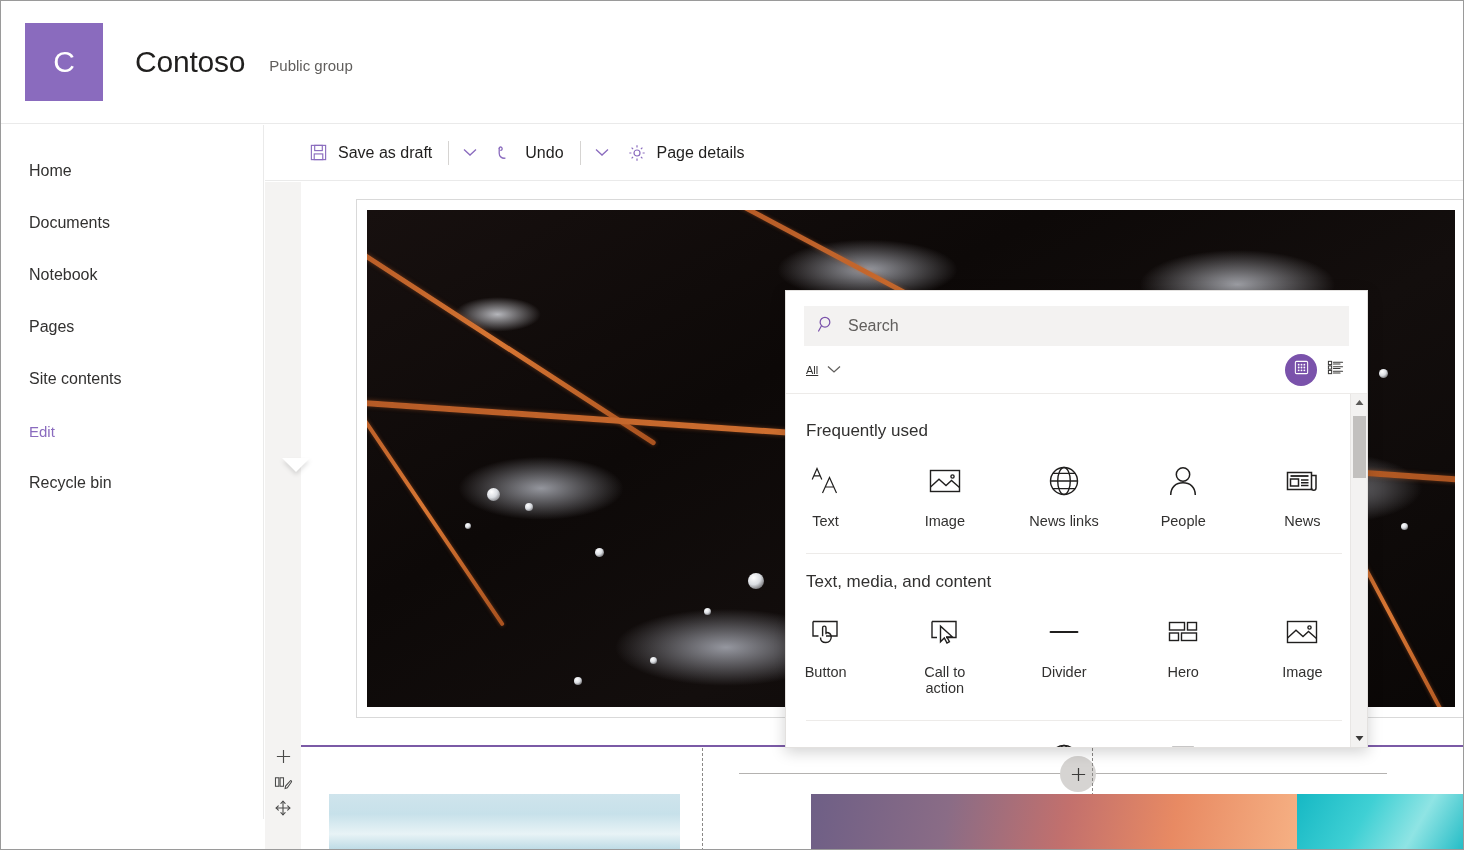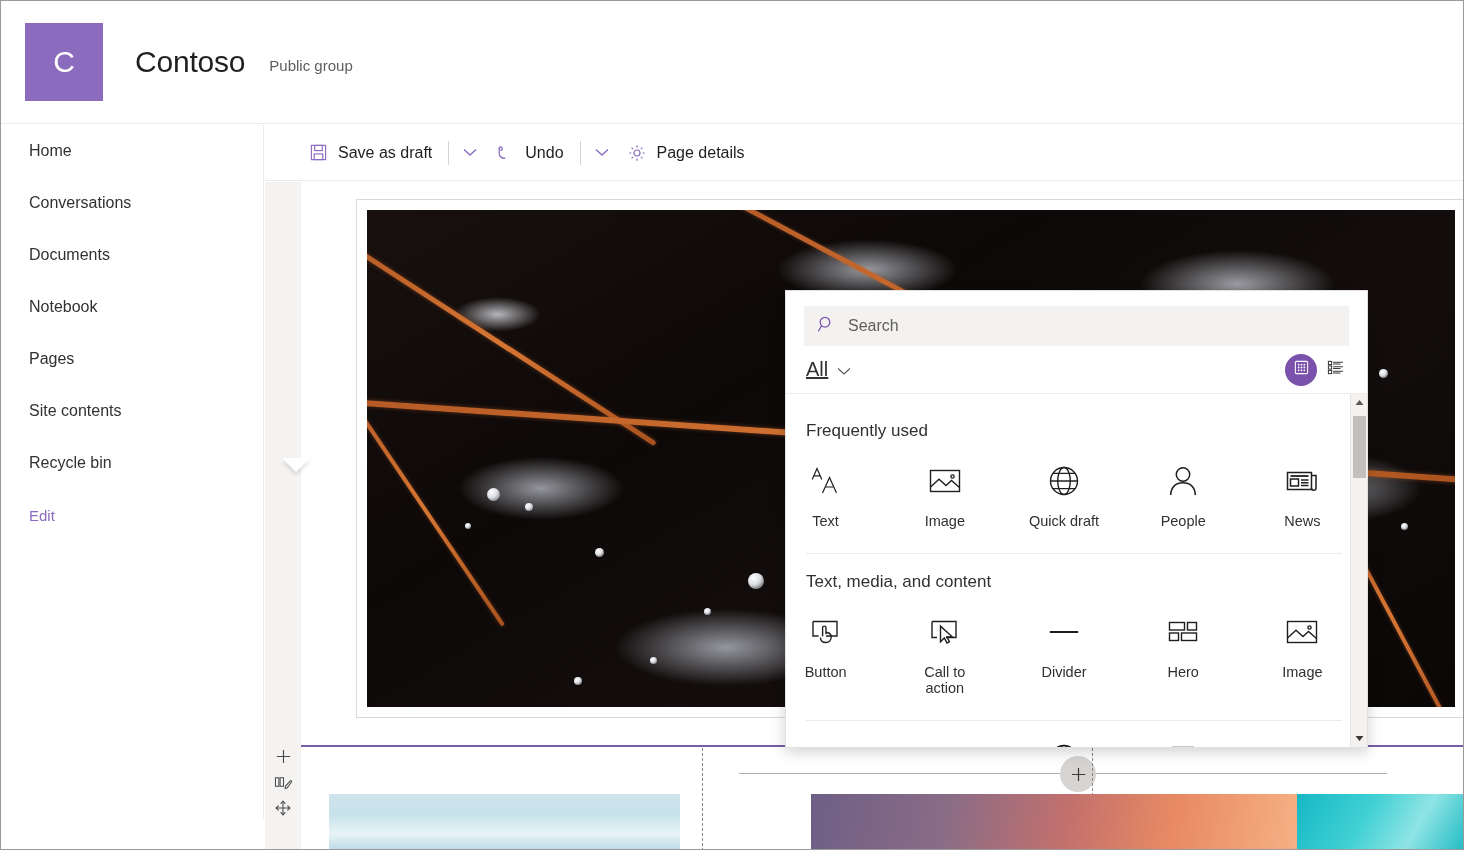--- a/index.html
+++ b/index.html
@@ -43,20 +43,21 @@
     margin-left: 24px; margin-top: 6px;
     font-size: 15px; color: #605e5c;
   }
 
   
   .left-nav {
     position: absolute; left: 0; top: 124px;
     width: 263px; height: 694px;
     background: #fff;
     border-right: 1px solid #eaeaea;
+    padding-top: 20px;
   }
   .nav-item {
     height: 52px;
     display: flex; align-items: center;
     padding-left: 28px;
     font-size: 16px; color: #323130;
     cursor: pointer;
   }
   .nav-item.accent { color: #8a6bbe; font-size: 15px; }
 
@@ -202,21 +203,21 @@
   }
   .wp-search input::placeholder { color: #605e5c; }
   .wp-filter-row {
     height: 48px;
     display: flex; align-items: center; justify-content: space-between;
     padding: 0 16px 0 20px;
     border-bottom: 1px solid #edebe9;
   }
   .wp-filter {
     display: flex; align-items: center; gap: 9px;
-    font-size: 20px; color: #323130; cursor: pointer; text-decoration: underline;
+    font-size: 11px; color: #323130; cursor: pointer; text-decoration: underline;
   }
   .wp-view-toggles { display: flex; align-items: center; gap: 2px; }
   .view-btn {
     width: 32px; height: 32px; border-radius: 50%;
     display: flex; align-items: center; justify-content: center;
     cursor: pointer;
   }
   .view-btn.active { background: #7a52ab; color: #fff; }
   .view-btn.inactive { color: #3b3a39; }
 
@@ -290,39 +291,36 @@
     <div class="site-logo">C</div>
     <div class="site-title">Contoso</div>
     <div class="site-subtitle">Public group</div>
   </div>
 
   <nav class="left-nav">
     <div class="nav-item">
       <span>Home</span>
     </div>
     <div class="nav-item">
-      <span>Conversations</span>
-    </div>
-    <div class="nav-item">
       <span>Documents</span>
     </div>
     <div class="nav-item">
       <span>Notebook</span>
     </div>
     <div class="nav-item">
       <span>Pages</span>
     </div>
     <div class="nav-item">
       <span>Site contents</span>
     </div>
+    <div class="nav-item accent">
+      <span>Edit</span>
+    </div>
     <div class="nav-item">
       <span>Recycle bin</span>
-    </div>
-    <div class="nav-item accent">
-      <span>Edit</span>
     </div>
   </nav>
 
   <div class="command-bar">
     <div class="cmd-btn">
       <span class="cmd-icon">
         <svg width="19" height="19" viewBox="0 0 20 20" fill="none" stroke="#8a6bbe" stroke-width="1.2">
           <rect x="2.5" y="2.5" width="15" height="15"></rect>
           <rect x="6" y="2.5" width="8" height="5.5"></rect>
           <rect x="5.5" y="11.5" width="9" height="6"></rect>
@@ -518,21 +516,21 @@
             <span class="label">Image</span>
           </div>
           <div class="wp-cell">
             <span class="glyph">
               <svg width="34" height="32" viewBox="0 0 34 32" fill="none" stroke="#201f1e" stroke-width="1.4">
                 <circle cx="17" cy="16" r="13.5"></circle>
                 <ellipse cx="17" cy="16" rx="6.3" ry="13.5"></ellipse>
                 <path d="M3.5 16h27M5.8 8.4h22.4M5.8 23.6h22.4"></path>
               </svg>
             </span>
-            <span class="label">Quick draft</span>
+            <span class="label">News links</span>
           </div>
           <div class="wp-cell">
             <span class="glyph">
               <svg width="34" height="32" viewBox="0 0 34 32" fill="none" stroke="#201f1e" stroke-width="1.5">
                 <circle cx="17" cy="9.5" r="6.7"></circle>
                 <path d="M4.7 30 C4.7 21.8 10.2 17.8 17 17.8 C23.8 17.8 29.3 21.8 29.3 30"></path>
               </svg>
             </span>
             <span class="label">People</span>
           </div>

